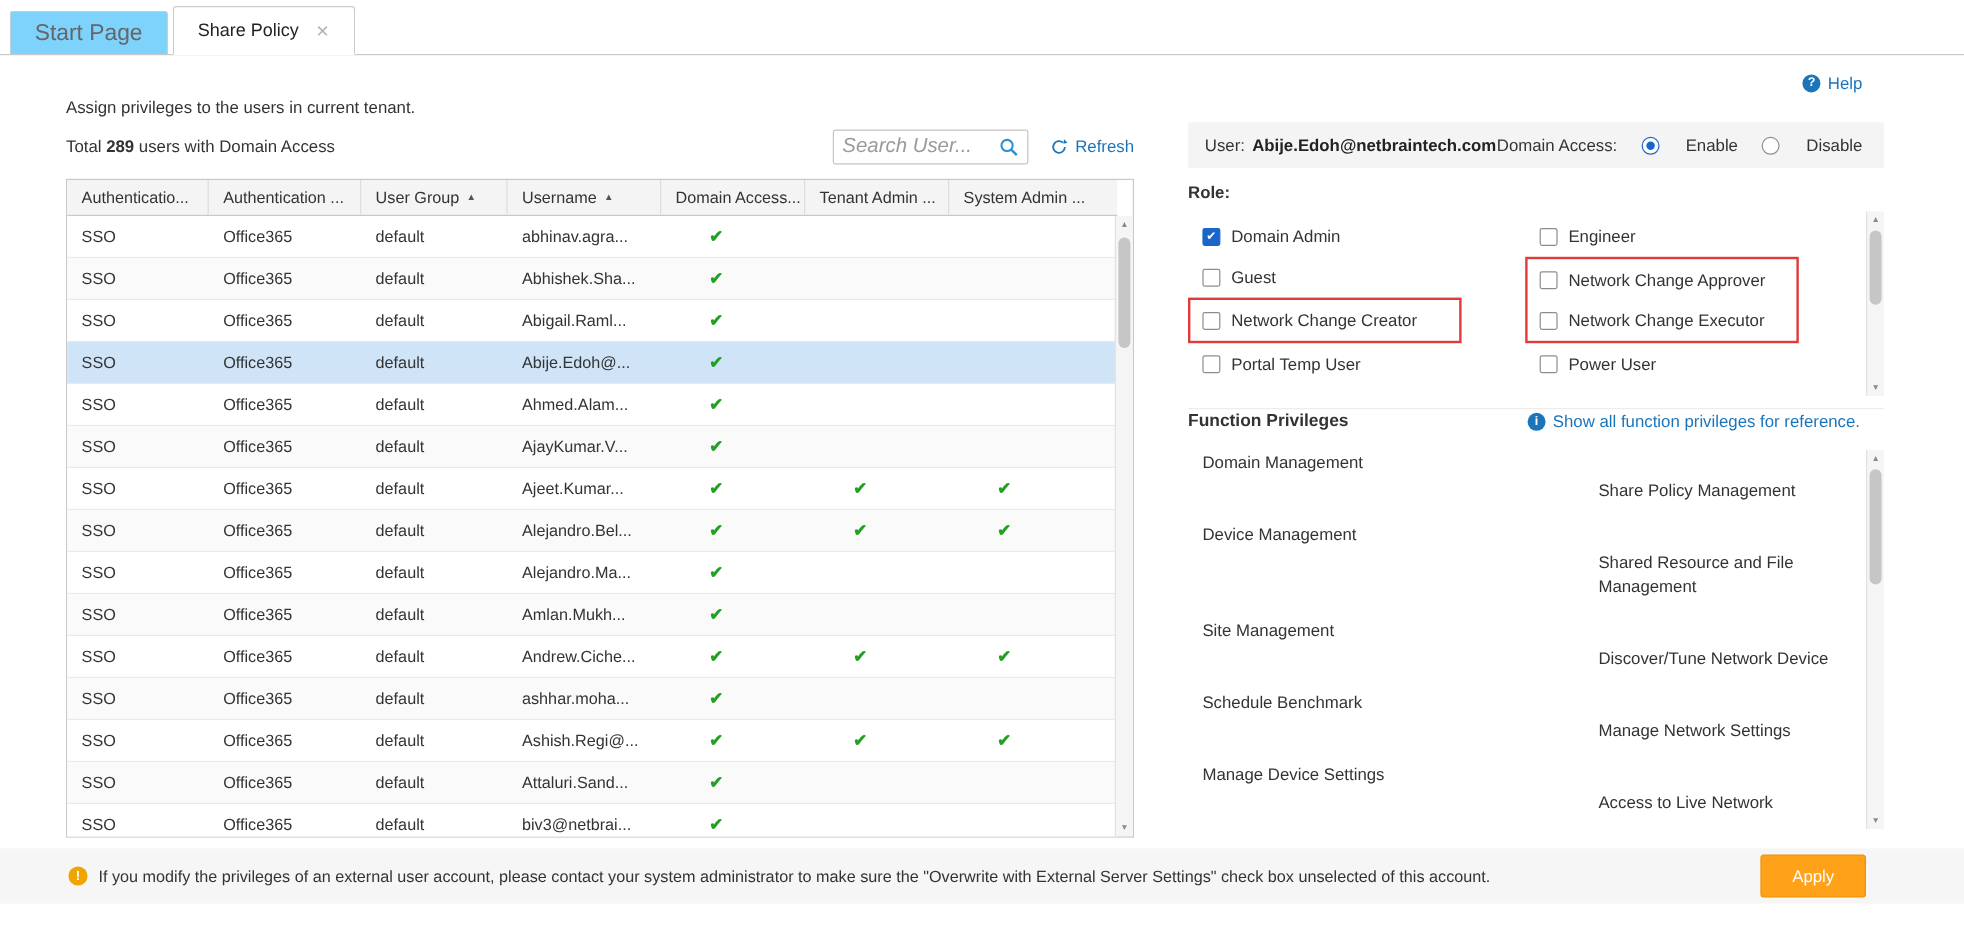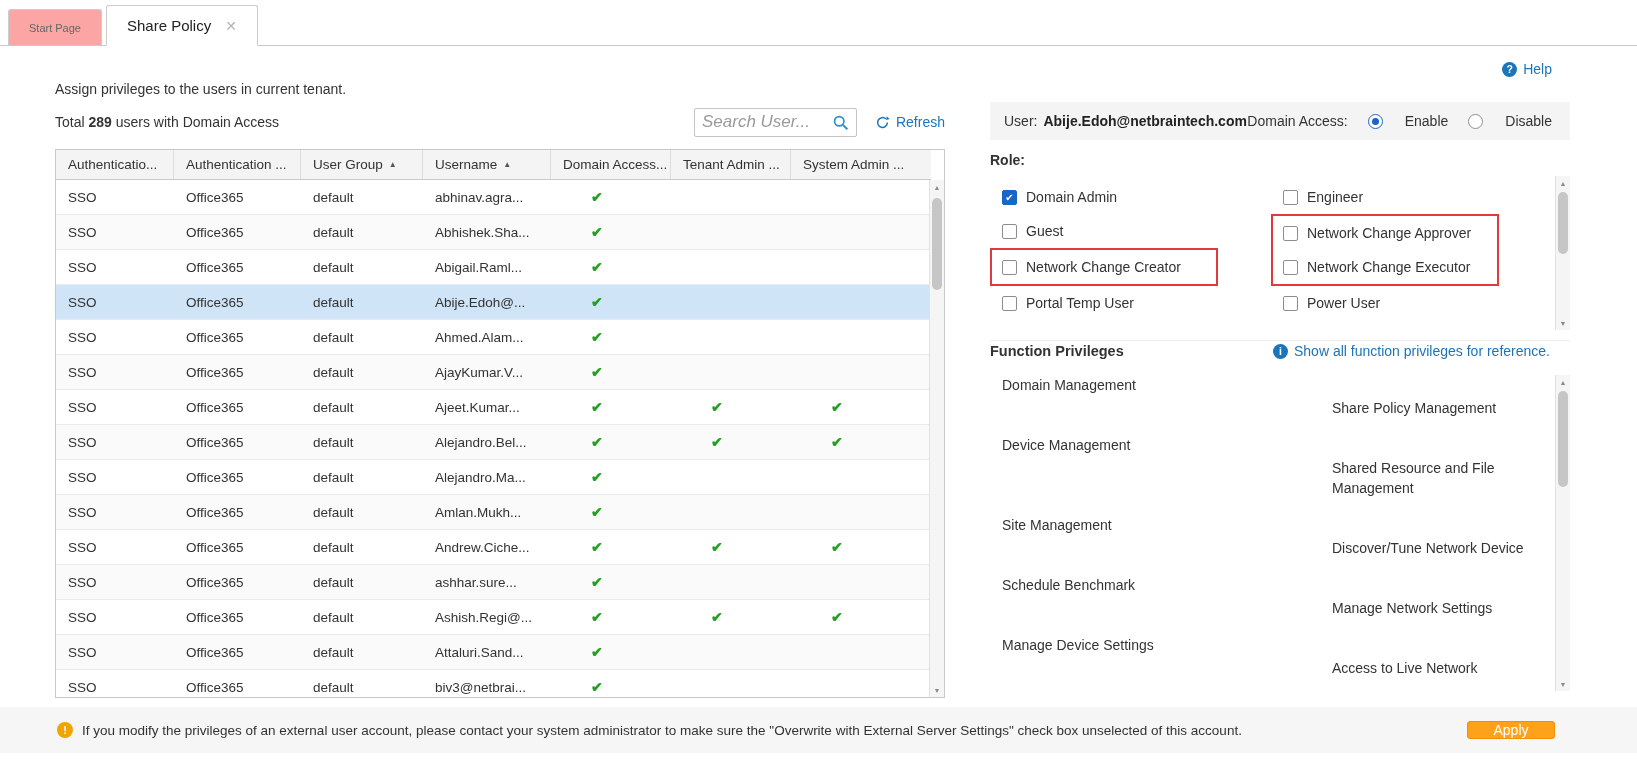--- a/index.html
+++ b/index.html
@@ -1,21 +1,21 @@
 <!DOCTYPE html>
 <html><head>
 <meta charset="utf-8">
 <style>
   *{box-sizing:border-box;margin:0;padding:0}
   html,body{width:1637px;height:784px;overflow:hidden}
   body{font-family:"Liberation Sans",sans-serif;background:#fff;color:#333;font-size:14px;position:relative}
 
   
   .tabbar{height:46px;display:flex;align-items:flex-end;border-bottom:1px solid #c9c9c9;padding-left:8px;background:#fff}
-  .tab{display:flex;align-items:center;padding:0 20px;height:37px;border:1px solid #ccc;border-bottom:1px solid #c9c9c9;border-radius:3px 3px 0 0;margin-right:4px;margin-bottom:-1px;color:#666;background:#fca5a5;cursor:pointer;font-size:11px;white-space:nowrap}
+  .tab{display:flex;align-items:center;padding:0 20px;height:37px;border:1px solid #ccc;border-bottom:1px solid #c9c9c9;border-radius:3px 3px 0 0;margin-right:4px;margin-bottom:-1px;color:#666;background:#7dd3fc;cursor:pointer;font-size:19px;white-space:nowrap}
   .tab.active{background:#fff;height:41px;color:#222;font-size:15px;border-bottom:1px solid #fff}
   .tab .close{margin-left:14px;color:#b5b5b5;font-size:14px;line-height:1}
 
   
   .help-row{display:flex;justify-content:flex-end;padding:13px 85px 0 0;height:33px}
   .link{color:#1b75bb;text-decoration:none;display:inline-flex;align-items:center;gap:6px;cursor:pointer;font-size:14px}
   .circle-ic{display:inline-flex;align-items:center;justify-content:center;width:15px;height:15px;border-radius:50%;background:#1b75bb;color:#fff;font-size:10.5px;font-weight:bold;flex:0 0 auto}
 
   
   .main{display:flex;padding-left:55px}
@@ -74,21 +74,21 @@
   .fp-header .link{margin-left:auto;padding-right:20px}
   .fp-box{position:relative;margin-top:16px;height:316px;padding-left:12px;overflow:hidden}
   .fp-row{display:flex;margin-bottom:17px;line-height:20px;font-size:14px}
   .fp-cell.left{width:285px;flex:0 0 auto}
   .fp-cell.right{max-width:255px}
 
   
   .footer{position:absolute;left:0;top:707px;width:1637px;height:46px;background:#f6f6f6;display:flex;align-items:center;padding:0 82px 0 57px}
   .warn-icon{display:inline-flex;align-items:center;justify-content:center;width:16px;height:16px;border-radius:50%;background:#f0a400;color:#fff;font-size:11px;font-weight:bold;flex:0 0 auto}
   .warn-text{margin-left:9px;font-size:13.5px;color:#333;white-space:nowrap}
-  .apply-btn{margin-left:auto;width:88px;height:18px;background:#ffa21a;border:1px solid #f09000;border-radius:3px;color:#fff;font-size:14px;font-family:"Liberation Sans",sans-serif;cursor:pointer}
+  .apply-btn{margin-left:auto;width:88px;height:36px;background:#ffa21a;border:1px solid #f09000;border-radius:3px;color:#fff;font-size:14px;font-family:"Liberation Sans",sans-serif;cursor:pointer}
 </style>
 </head>
 <body>
 
 <div class="tabbar">
   <div class="tab">
     <span>Start Page</span>
   </div>
   <div class="tab active">
     <span>Share Policy</span>
@@ -286,21 +286,21 @@
               <span class="check">✔</span>
             </div>
             <div class="td c6">
               <span class="check">✔</span>
             </div>
           </div>
           <div class="trow">
             <div class="td c0">SSO</div>
             <div class="td c1">Office365</div>
             <div class="td c2">default</div>
-            <div class="td c3">ashhar.sure...</div>
+            <div class="td c3">ashhar.moha...</div>
             <div class="td c4">
               <span class="check">✔</span>
             </div>
             <div class="td c5"></div>
             <div class="td c6"></div>
           </div>
           <div class="trow">
             <div class="td c0">SSO</div>
             <div class="td c1">Office365</div>
             <div class="td c2">default</div>

